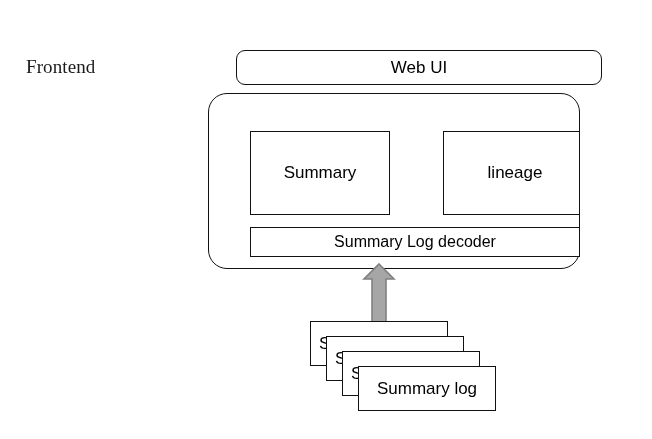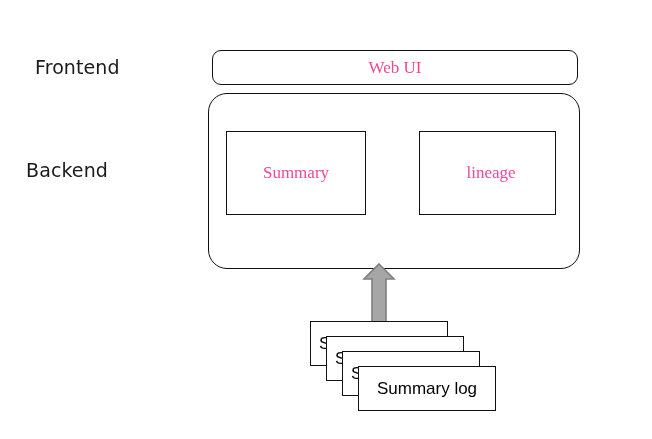--- a/index.html
+++ b/index.html
@@ -19,35 +19,36 @@
   
   .row-label {
     position: absolute;
     font-family: "DejaVu Sans", sans-serif;
     font-size: 19px;
     font-weight: 400;
     color: #1a1a1a;
     letter-spacing: 0.1px;
     white-space: nowrap;
   }
-  #label-frontend { left: 35px; top: 56px; }
+  #label-frontend { left: 26px; top: 56px; font-family: Liberation Serif, serif; }
   #label-backend  { left: 26px; top: 159px; }
 
   
   .box {
     position: absolute;
     box-sizing: border-box;
     background: #ffffff;
     border: 1.3px solid #111111;
     display: flex;
     align-items: center;
     justify-content: center;
-    font-family: Liberation Serif, serif;
+    font-family: Liberation Sans, sans-serif;
     font-size: 17px;
-    color: #ec4899;
+    color: #000000;
+    margin-left: 24px;
   }
 
   
   #box-webui {
     left: 212px;
     top: 50px;
     width: 366px;
     height: 35px;
     border-radius: 9px;
   }
@@ -120,30 +121,30 @@
   
   .log-card.back { justify-content: flex-start; padding-left: 8px; }
 </style>
 </head>
 <body>
 
 <div id="canvas">
 
   <div class="row-label" id="label-frontend">Frontend</div>
 
-  <div class="row-label" id="label-backend">Backend</div>
 
   <div class="box" id="box-webui">Web UI</div>
 
   <div id="backend-container"></div>
 
   <div class="box" id="box-monitor">Summary</div>
 
   <div class="box" id="box-lineage">lineage</div>
 
+  <div class="box" id="box-decoder">Summary Log decoder</div>
 
   <svg id="arrow-up" viewBox="0 0 36 66">
     <polygon points="18,2 33,17 25,17 25,64 11,64 11,17 3,17" fill="#a6a6a6" stroke="#808080" stroke-width="1.6" stroke-linejoin="miter"></polygon>
   </svg>
 
   <div class="log-card back" id="log-card-0">Summary log</div>
 
   <div class="log-card back" id="log-card-1">Summary log</div>
 
   <div class="log-card back" id="log-card-2">Summary log</div>

